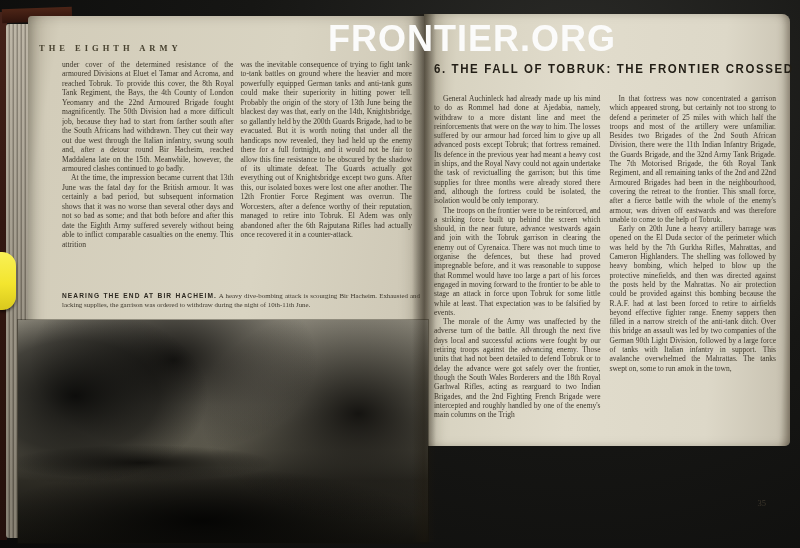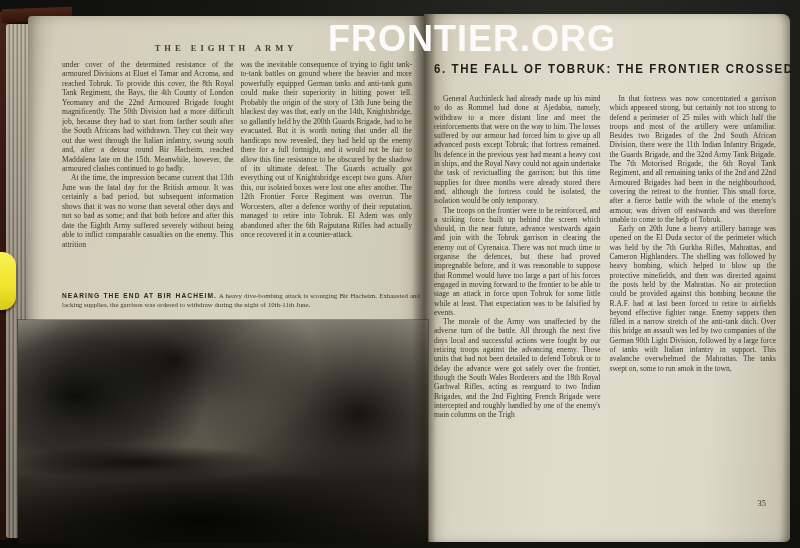--- a/index.html
+++ b/index.html
@@ -42,38 +42,37 @@
     color: #3b352b;
   }
   .page-left {
     left: 28px; top: 16px; width: 396px; height: 524px;
     background:
       linear-gradient(100deg, #bfb8a4 0%, #d3cdba 7%, #d9d4c2 55%, #cfc9b7 88%, #bdb6a3 100%);
     border-radius: 4px 0 0 2px;
     box-shadow: inset 12px 0 18px -12px rgba(30,25,15,0.55), inset -14px 0 20px -12px rgba(40,33,20,0.65);
   }
   .page-right {
-    left: 424px; top: 14px; width: 366px; height: 528px;
+    left: 424px; top: 14px; width: 366px; height: 432px;
     background:
       radial-gradient(circle at 62% 22%, rgba(120,108,80,0.10) 0 2px, rgba(0,0,0,0) 3px),
       radial-gradient(circle at 30% 68%, rgba(120,108,80,0.10) 0 1px, rgba(0,0,0,0) 2px),
       linear-gradient(93deg, #beb7a3 0%, #d8d3c1 9%, #e1dccc 42%, #ddd8c8 78%, #c9c3b2 97%, #a9a290 100%);
     border-radius: 0 8px 5px 0;
     box-shadow: inset 16px 0 20px -14px rgba(35,28,16,0.7), inset -8px 0 10px -5px rgba(60,50,35,0.55);
   }
   .gutter-shadow {
     position: absolute; left: 412px; top: 14px; width: 24px; height: 528px;
     background: linear-gradient(90deg, rgba(30,24,14,0) 0%, rgba(30,24,14,0.42) 50%, rgba(30,24,14,0) 100%);
     z-index: 5; pointer-events: none;
   }
 
   
   .running-header {
-    position: absolute; top: 27px; left: 0; width: 100%;
-    text-align: center;
+    position: absolute; top: 27px; left: 11px; width: 100%;
     font-size: 8.5px; letter-spacing: 4px;
     color: #47412f; font-weight: 600;
   }
   .lp-columns {
     position: absolute; top: 44px; left: 34px; width: 350px; height: 230px;
     display: flex; gap: 7px; overflow: hidden;
   }
   .col { flex: 1; }
   .col p {
     font-size: 7.6px; line-height: 9.45px;

